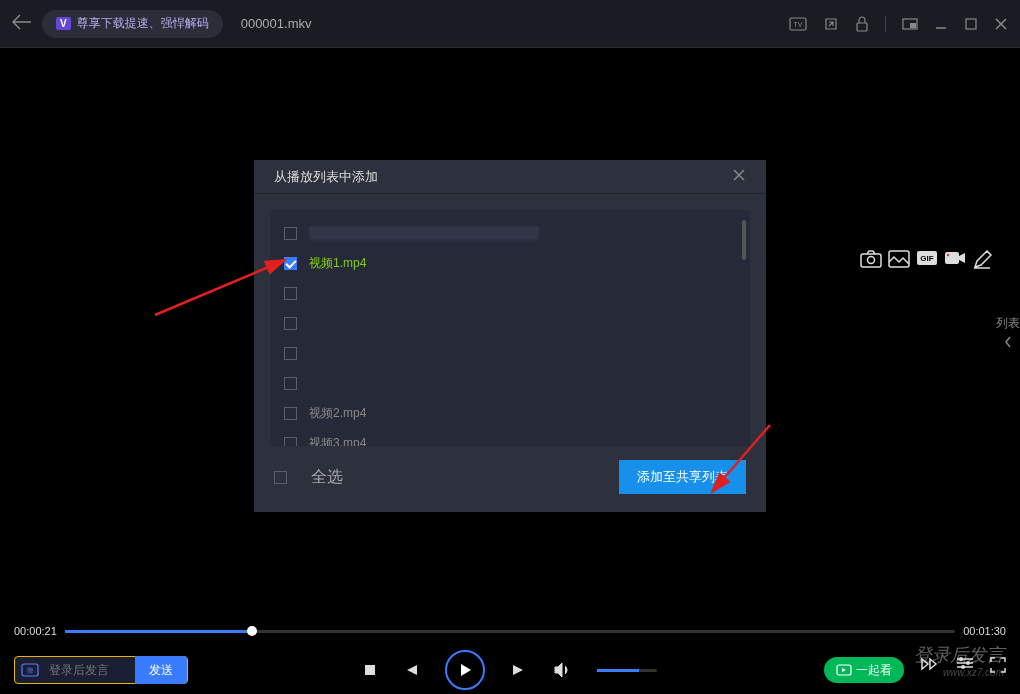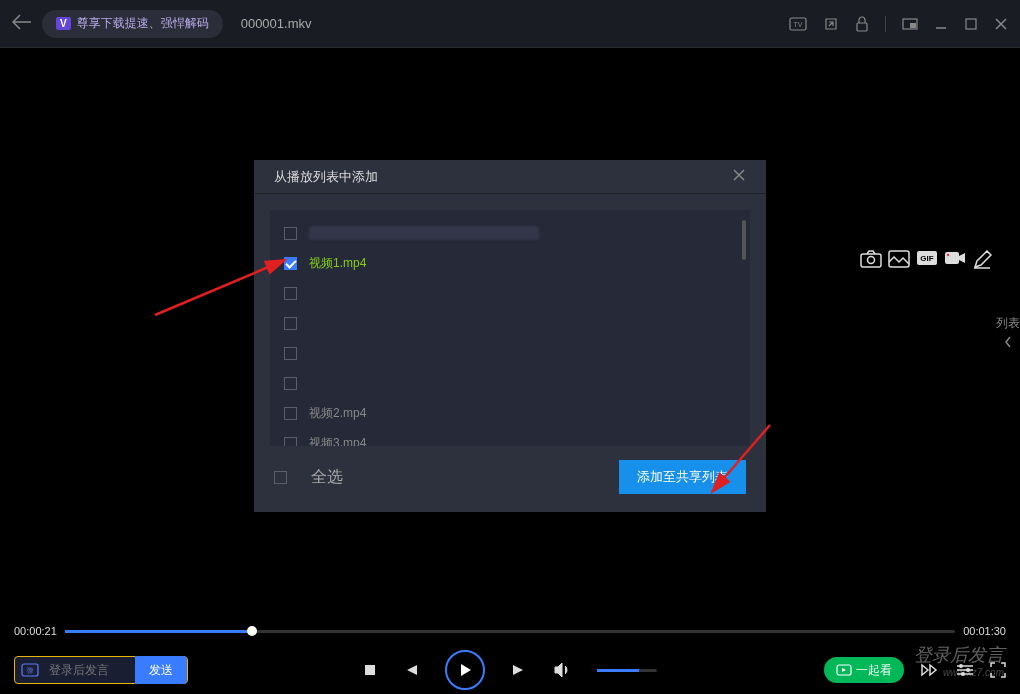--- a/index.html
+++ b/index.html
@@ -130,21 +130,21 @@
 .volume-bar {
   width: 60px; height: 3px; background: #333;
   position: relative; border-radius: 2px;
 }
 .volume-fill {
   position: absolute; left: 0; top: 0; bottom: 0;
   width: 70%; background: #3a7cff;
 }
 .right-controls {
   margin-left: auto;
-  display: flex; align-items: center; gap: 16px;
+  display: flex; align-items: flex-start; gap: 16px;
 }
 .jointwatch-pill {
   background: #00b858;
   color: #fff;
   height: 26px; padding: 0 12px;
   border-radius: 13px;
   display: flex; align-items: center; gap: 4px;
   font-size: 12px; cursor: pointer;
 }
 

